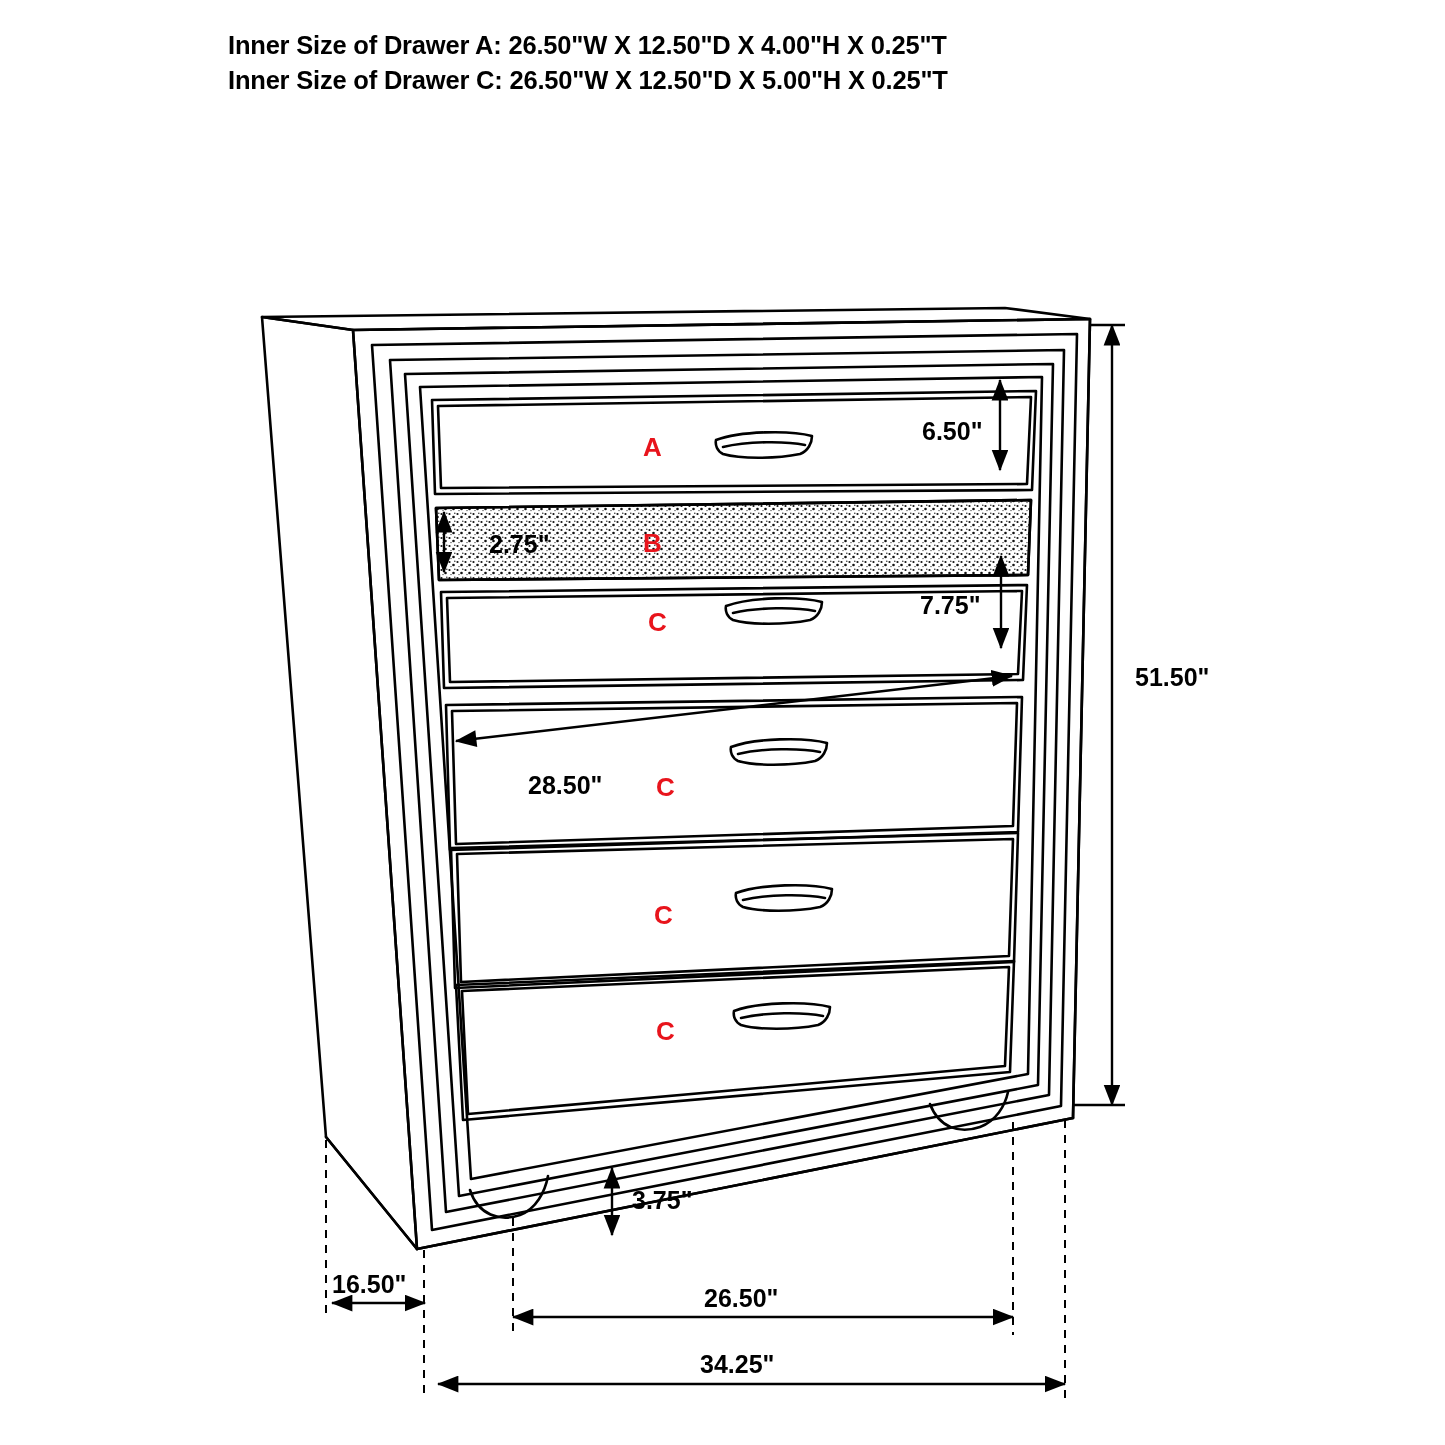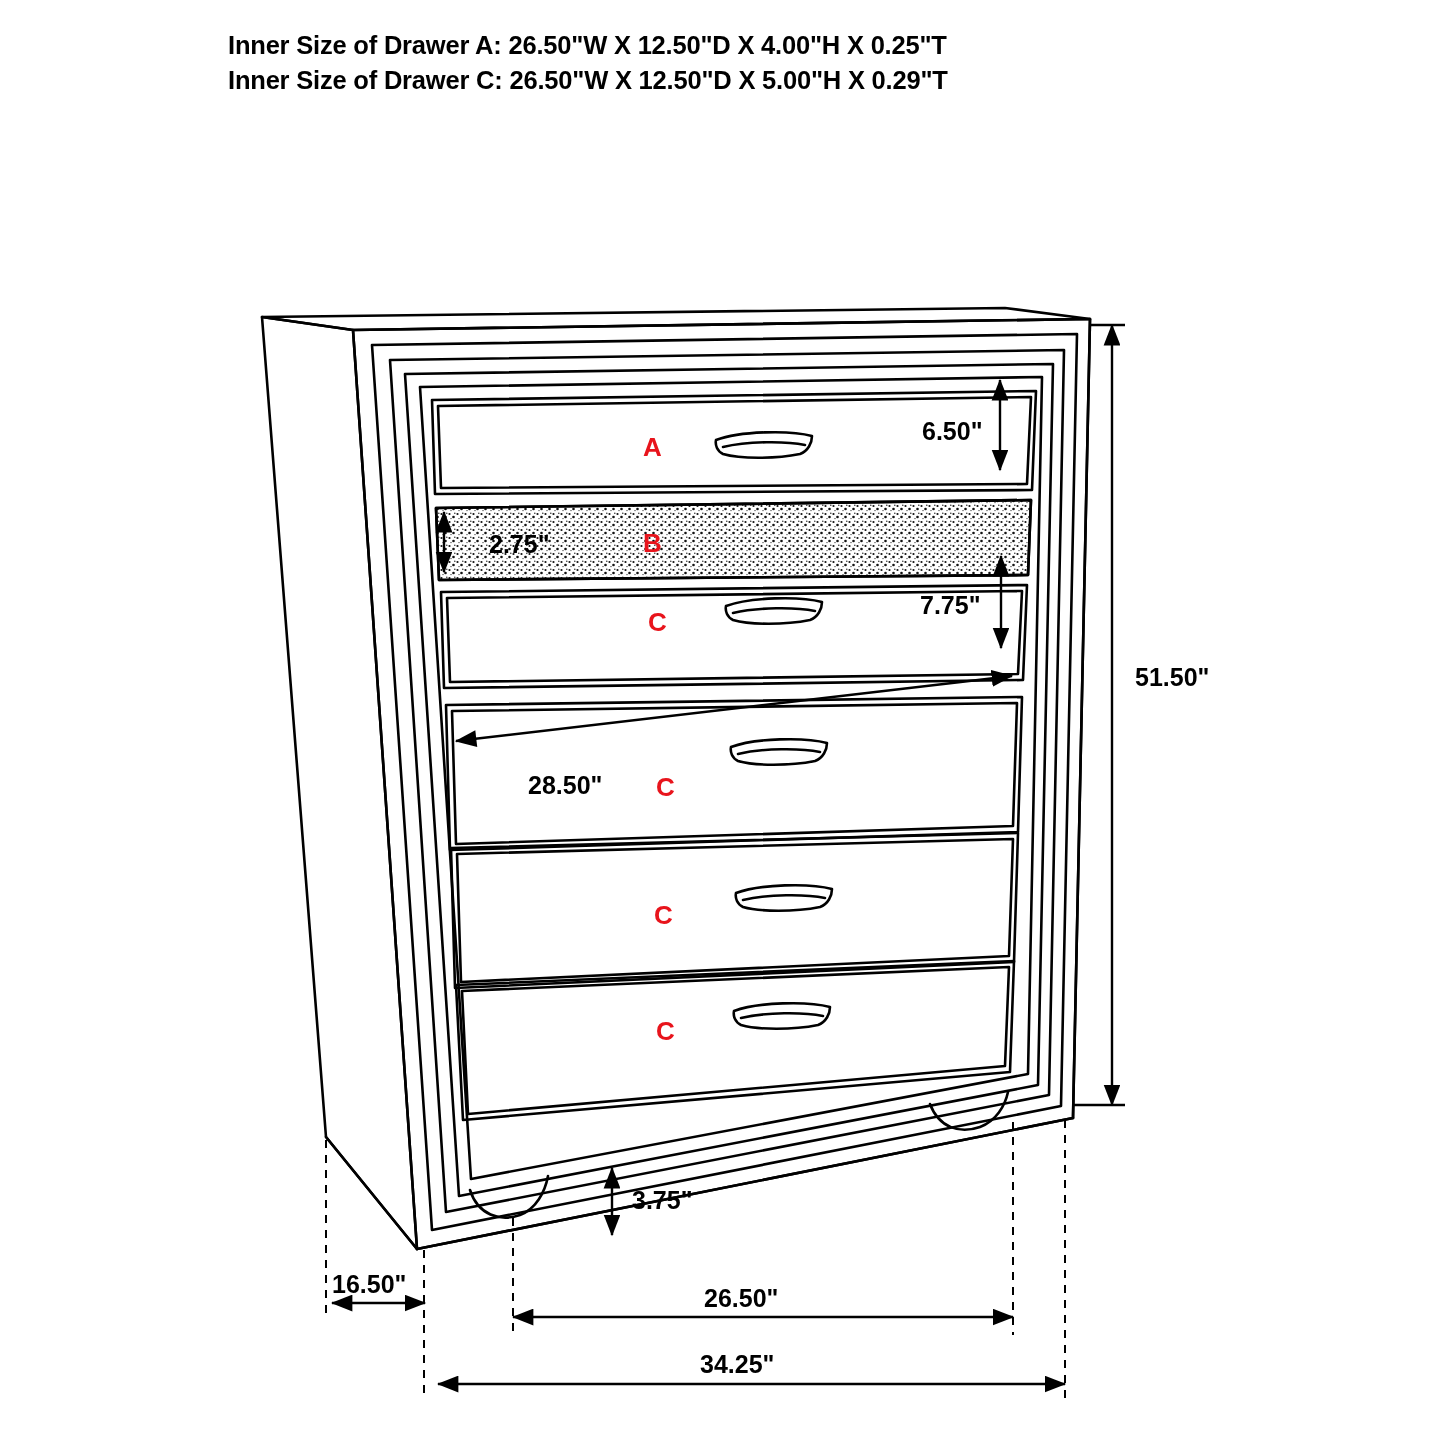--- a/index.html
+++ b/index.html
@@ -56,21 +56,21 @@
     white-space: nowrap;
   }
 </style>
 </head>
 <body>
 
 <div id="stage">
 
   <div class="spec-block">
     <span class="spec-line">Inner Size of Drawer A: 26.50"W X 12.50"D X 4.00"H X 0.25"T</span>
-    <span class="spec-line">Inner Size of Drawer C: 26.50"W X 12.50"D X 5.00"H X 0.29"T</span>
+    <span class="spec-line">Inner Size of Drawer C: 26.50"W X 12.50"D X 5.00"H X 0.25"T</span>
   </div>
 
   <svg id="drawing" viewBox="0 0 1445 1445">
     <defs>
       <marker id="arrow" markerWidth="10" markerHeight="10" refX="8.5" refY="3.5" orient="auto" markerUnits="strokeWidth">
         <polygon points="0,0 9,3.5 0,7" fill="#000"></polygon>
       </marker>
       <marker id="arrowStart" markerWidth="10" markerHeight="10" refX="0.5" refY="3.5" orient="auto" markerUnits="strokeWidth">
         <polygon points="9,0 0,3.5 9,7" fill="#000"></polygon>
       </marker>

